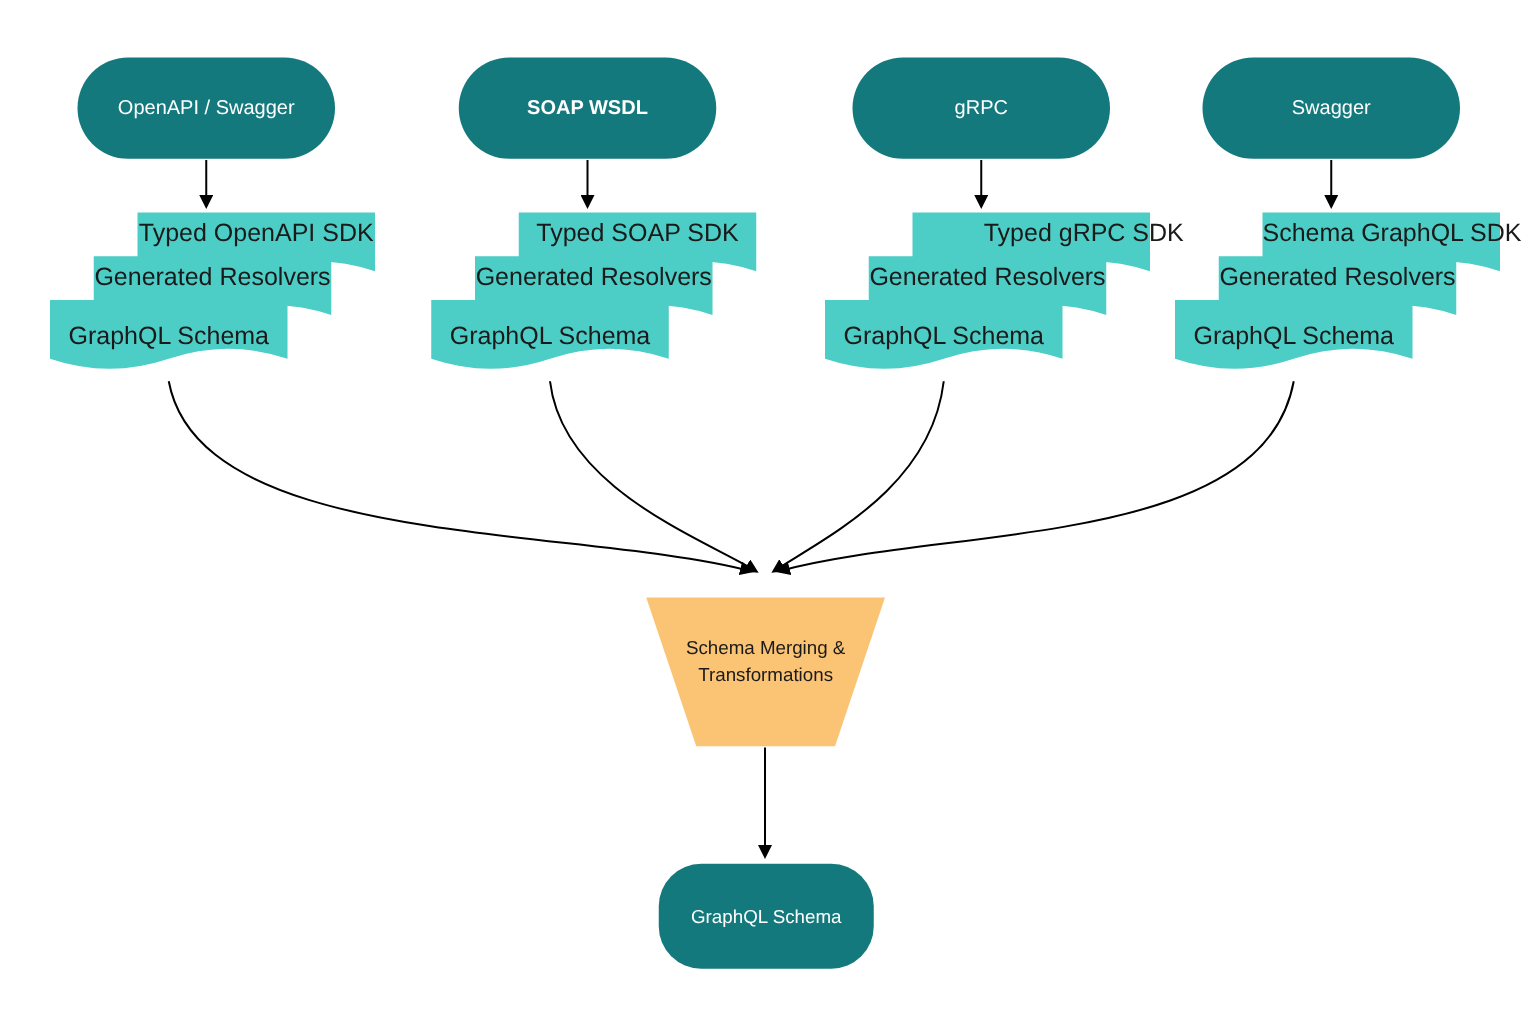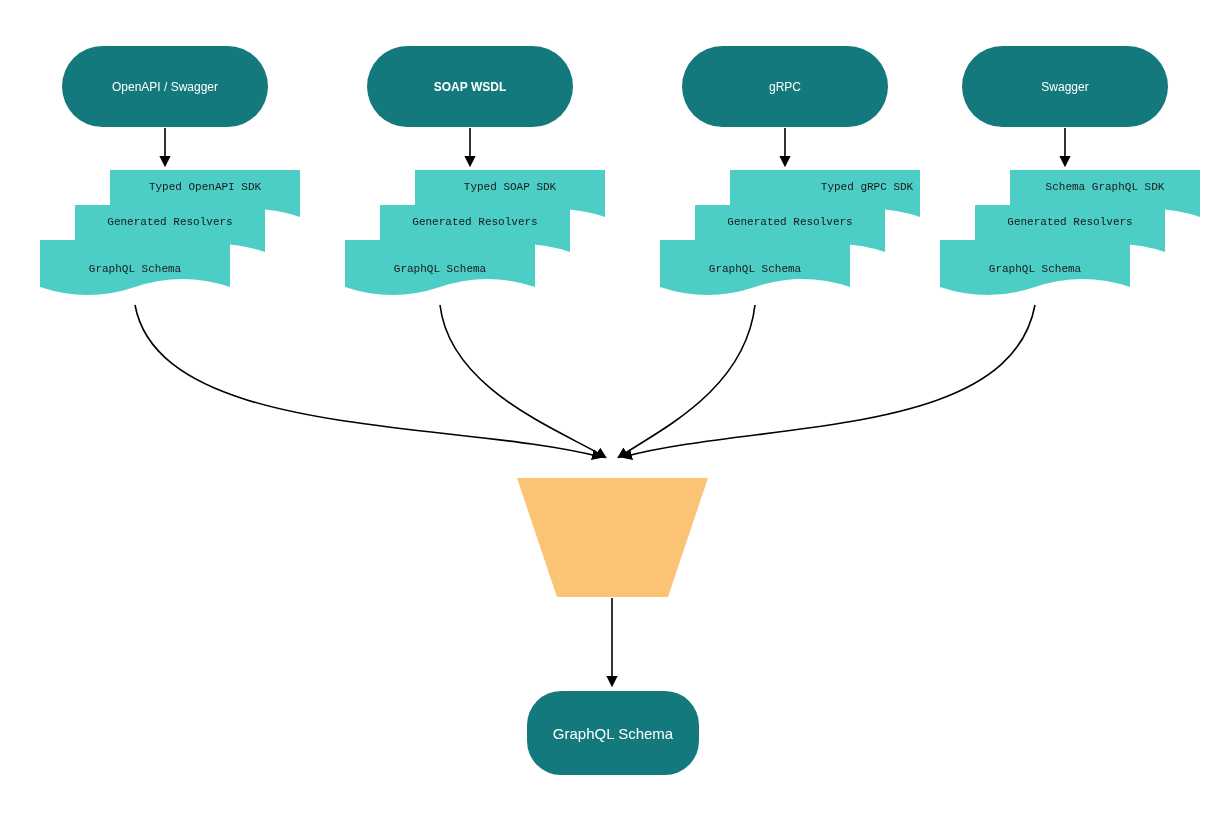--- a/index.html
+++ b/index.html
@@ -36,41 +36,40 @@
   .pill {
     position: absolute;
     width: 206px;
     height: 81px;
     border-radius: 41px;
     background: var(--source-fill, #14797D);
     color: var(--source-text, #FFFFFF);
     display: flex;
     align-items: center;
     justify-content: center;
-    font-size: 12px;
+    font-size: 16px;
     text-align: center;
   }
   .pill.output {
     left: 527px;
     top: 691px;
     width: 172px;
     height: 84px;
     border-radius: 34px;
     font-size: 15px;
   }
   .doc-label {
     position: absolute;
     width: 190px;
     height: 22px;
     line-height: 22px;
     text-align: center;
-    font-size: 11px;
+    font-size: 20px;
     color: var(--artifact-text, #1A1A1A);
     white-space: nowrap;
-    font-family: Liberation Mono, monospace;
   }
   .merge-label {
     position: absolute;
     left: 517px;
     top: 508px;
     width: 191px;
     text-align: center;
     font-size: 15px;
     line-height: 22px;
     color: var(--artifact-text, #1A1A1A);
@@ -177,18 +176,22 @@
 
   <div class="layer col3">
     <div class="pill source">
       <span>Swagger</span>
     </div>
     <div class="doc-label sdk-label">Schema GraphQL SDK</div>
     <div class="doc-label resolvers-label">Generated Resolvers</div>
     <div class="doc-label schema-label">GraphQL Schema</div>
   </div>
 
+  <div class="merge-label">
+    <div>Schema Merging &amp;</div>
+    <div>Transformations</div>
+  </div>
 
   <div class="pill output">
     <span>GraphQL Schema</span>
   </div>
 
 </div>
 
 </body></html>

